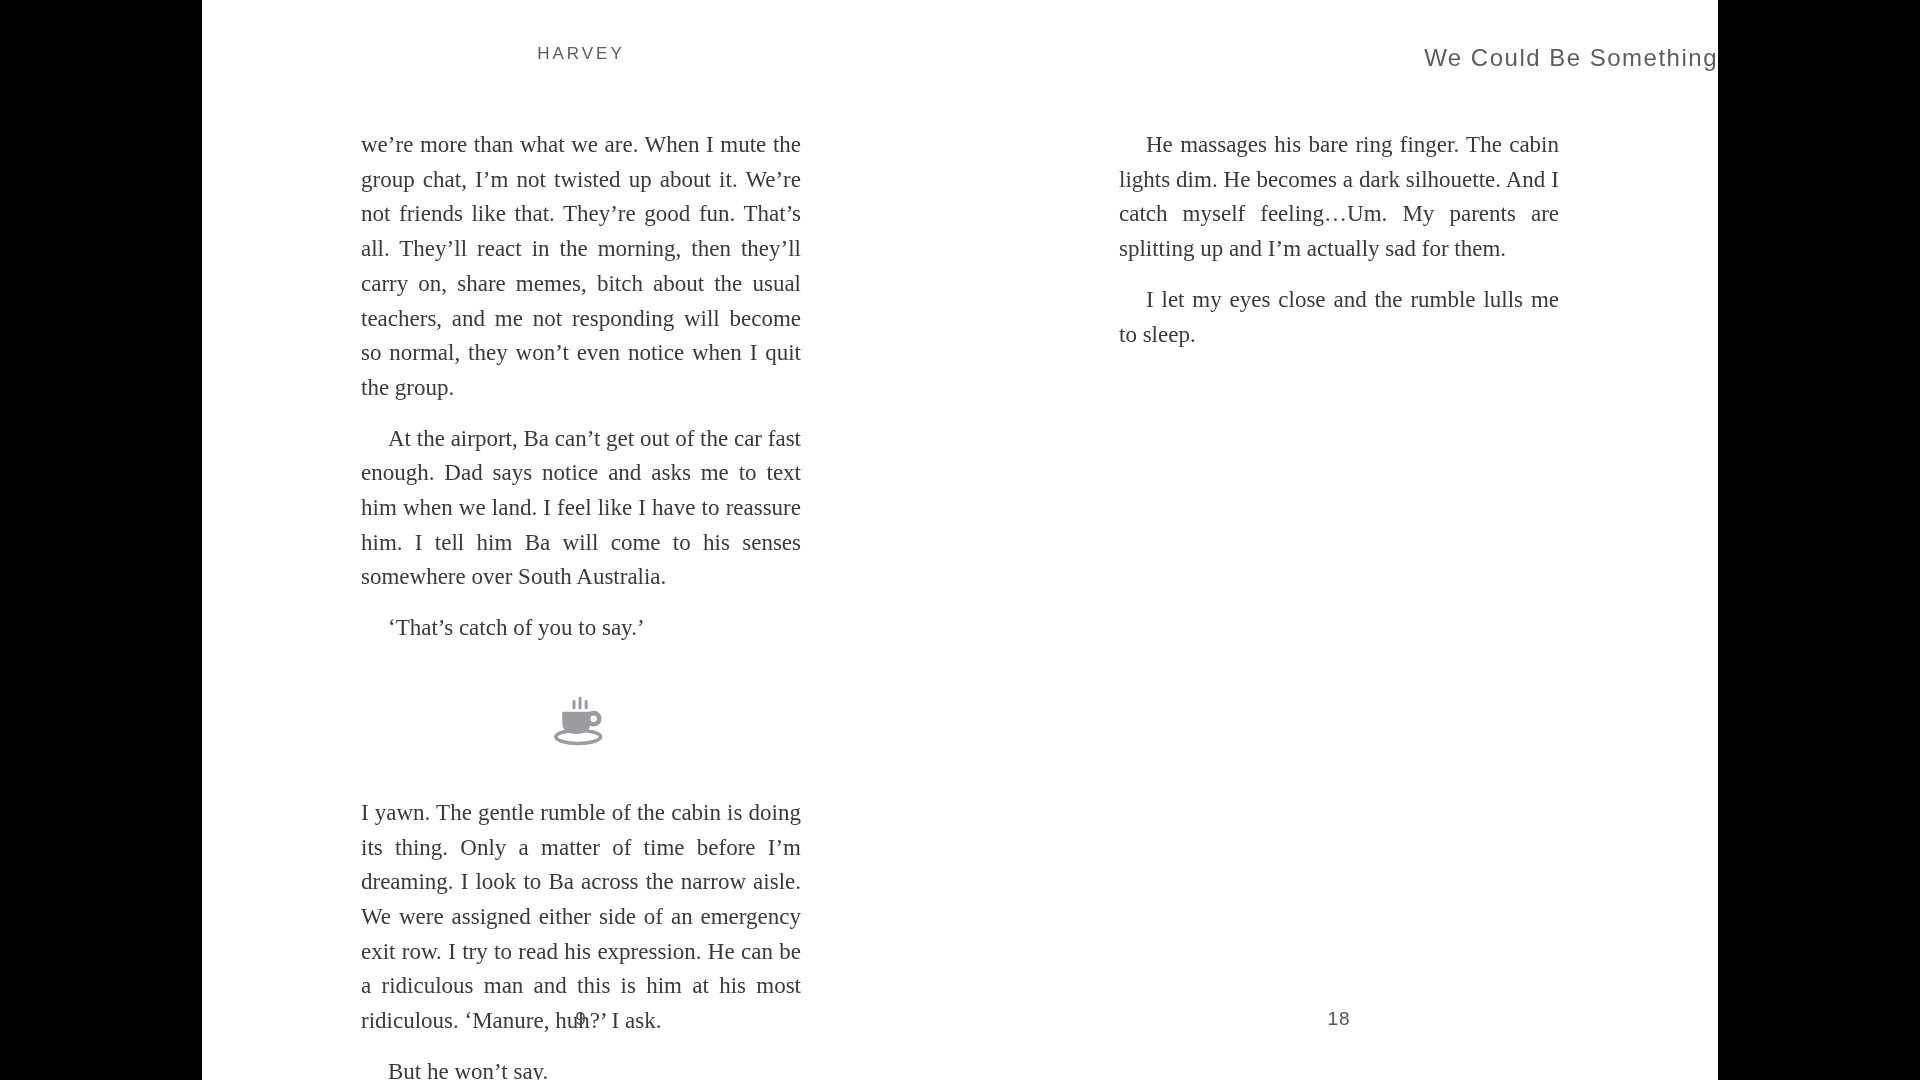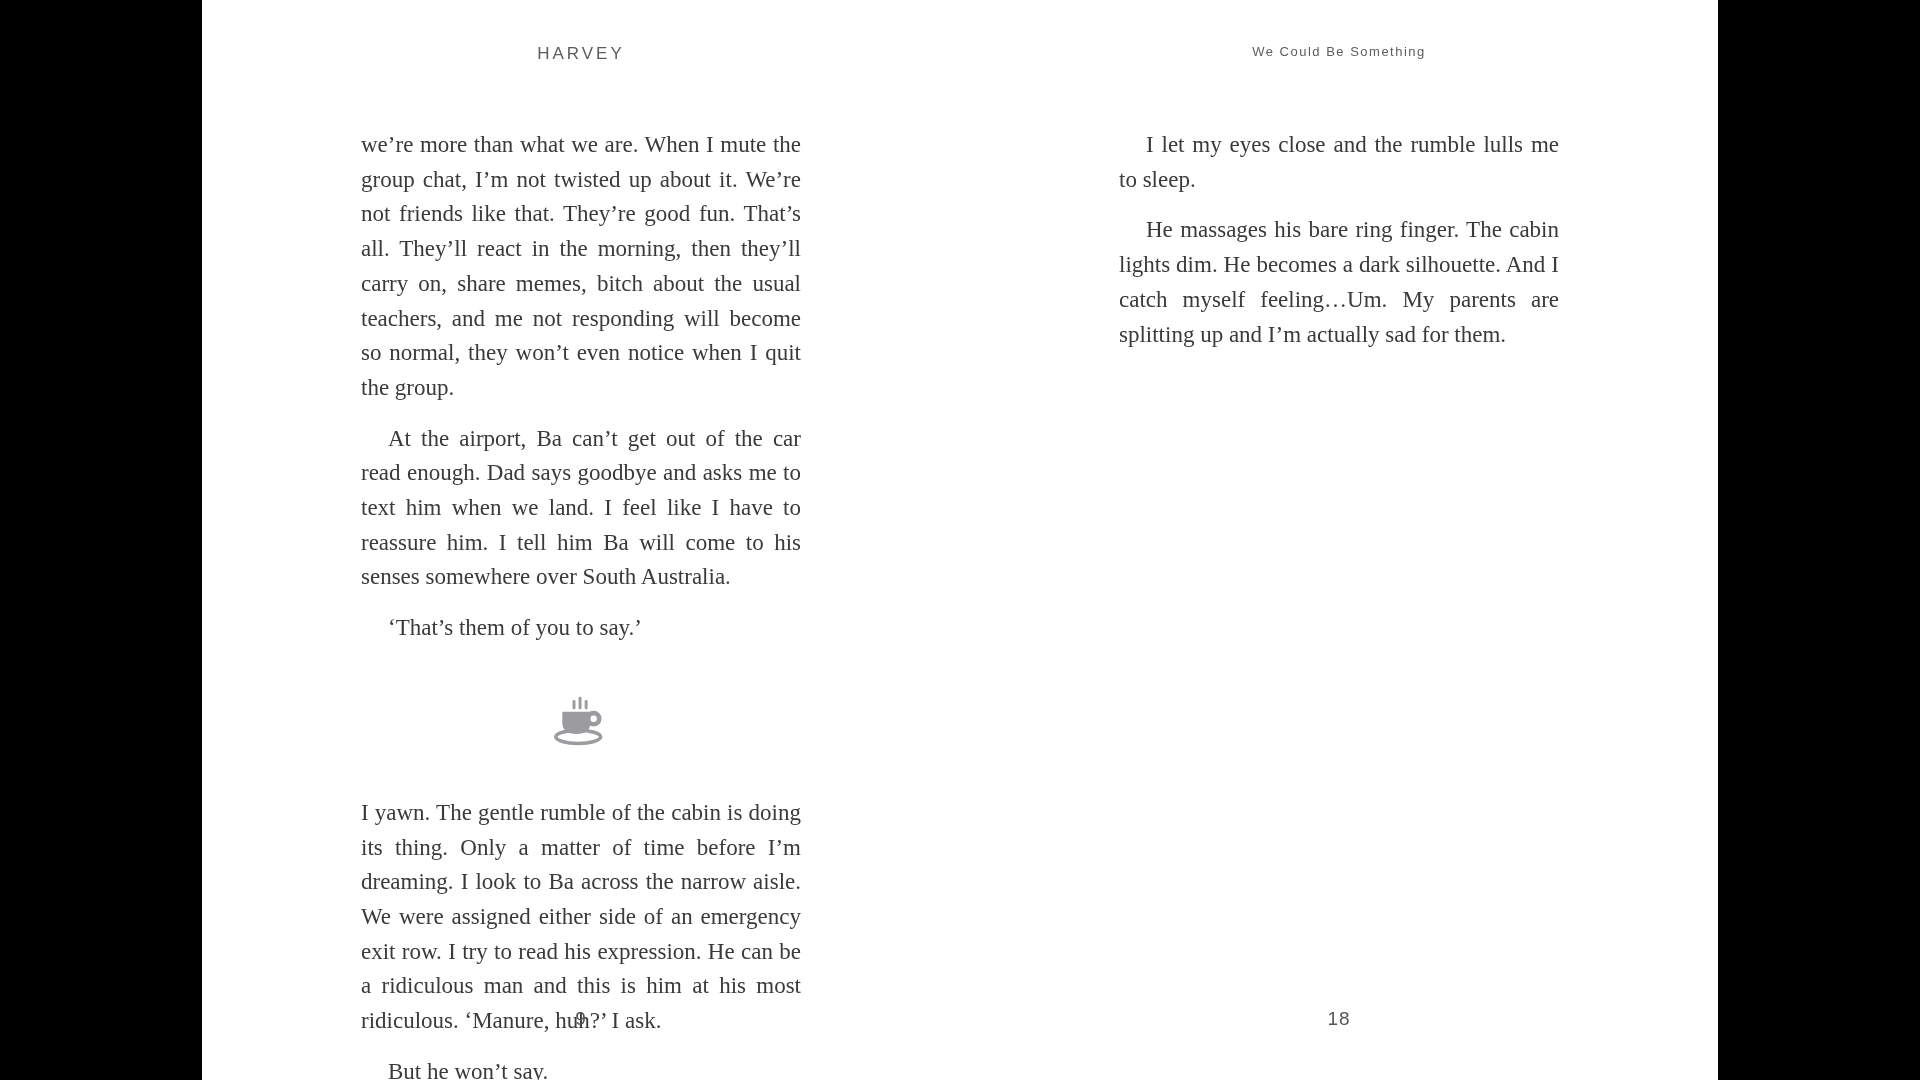--- a/index.html
+++ b/index.html
@@ -39,23 +39,24 @@
     text-align: center;
     font-family: "Liberation Sans", sans-serif;
     color: #5d5d5f;
   }
   .running-head.book-title {      
     font-size: 17px;
     letter-spacing: 3px;
     font-weight: 400;
   }
   .running-head.chapter-title {   
-    font-size: 13px;
+    font-size: 24px;
     letter-spacing: 1.5px;
     font-weight: 400;
+    text-align: right;
   }
   .text-block {
     position: absolute;
     top: 112px;
     left: 143px;
     width: 472px;
   }
   .text-block p {
     margin: 16px;
     font-size: 23px;
@@ -90,22 +91,22 @@
 <body>
 
 <div class="letterbox">
   <div class="spread">
 
     <section class="page">
       <div class="running-head book-title">HARVEY</div>
 
       <div class="text-block">
         <p>we’re more than what we are. When I mute the group chat, I’m not twisted up about it. We’re not friends like that. They’re good fun. That’s all. They’ll react in the morning, then they’ll carry on, share memes, bitch about the usual teachers, and me not responding will become so normal, they won’t even notice when I quit the group.</p>
-        <p class="indent">At the airport, Ba can’t get out of the car read enough. Dad says goodbye and asks me to text him when we land. I feel like I have to reassure him. I tell him Ba will come to his senses somewhere over South Australia.</p>
-        <p class="indent">‘That’s them of you to say.’</p>
+        <p class="indent">At the airport, Ba can’t get out of the car fast enough. Dad says notice and asks me to text him when we land. I feel like I have to reassure him. I tell him Ba will come to his senses somewhere over South Australia.</p>
+        <p class="indent">‘That’s catch of you to say.’</p>
 
         <div class="section-break">
           <svg class="cup-svg" width="56" height="50" viewBox="0 0 60 52" aria-hidden="true">
             <g stroke="#9c9ca0" fill="none" stroke-linecap="round">
               <line x1="22.5" y1="5" x2="22.5" y2="12" stroke-width="3.2"></line>
               <line x1="29" y1="1.5" x2="29" y2="12" stroke-width="3.2"></line>
               <line x1="35.5" y1="5" x2="35.5" y2="12" stroke-width="3.2"></line>
               <ellipse cx="27" cy="43" rx="24" ry="7" stroke-width="3.8"></ellipse>
               <circle cx="43.5" cy="23.5" r="6" stroke-width="5"></circle>
             </g>
@@ -118,21 +119,21 @@
         <p class="indent">He doesn’t face me. ‘It was more than that.’</p>
       </div>
 
       <div class="folio">9</div>
     </section>
 
     <section class="page">
       <div class="running-head chapter-title">We Could Be Something</div>
 
       <div class="text-block">
+        <p class="indent">He massages his bare ring finger. The cabin lights dim. He becomes a dark silhouette. And I catch myself feeling…Um. My parents are splitting up and I’m actually sad for them.</p>
         <p class="indent">I let my eyes close and the rumble lulls me to sleep.</p>
-        <p class="indent">He massages his bare ring finger. The cabin lights dim. He becomes a dark silhouette. And I catch myself feeling…Um. My parents are splitting up and I’m actually sad for them.</p>
       </div>
 
       <div class="folio">18</div>
     </section>
 
   </div>
 </div>
 
 </body></html>

